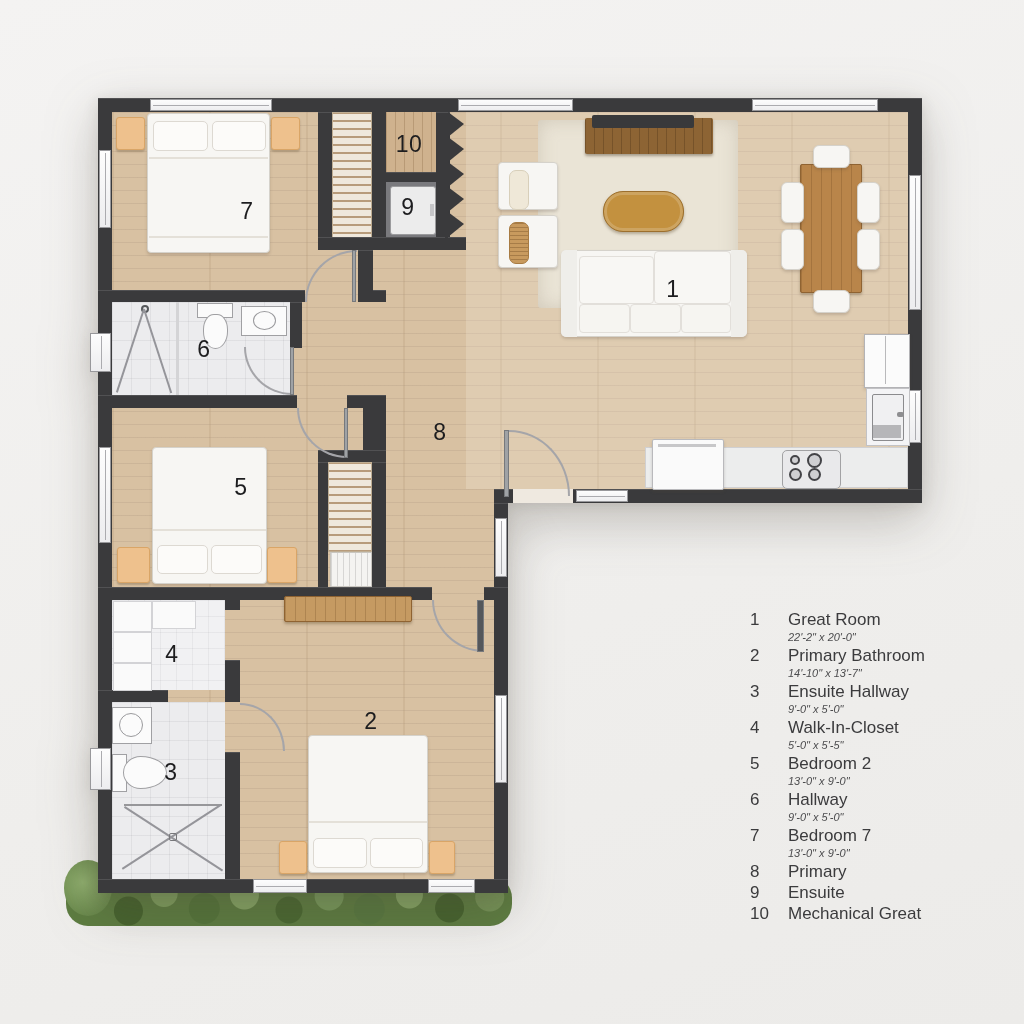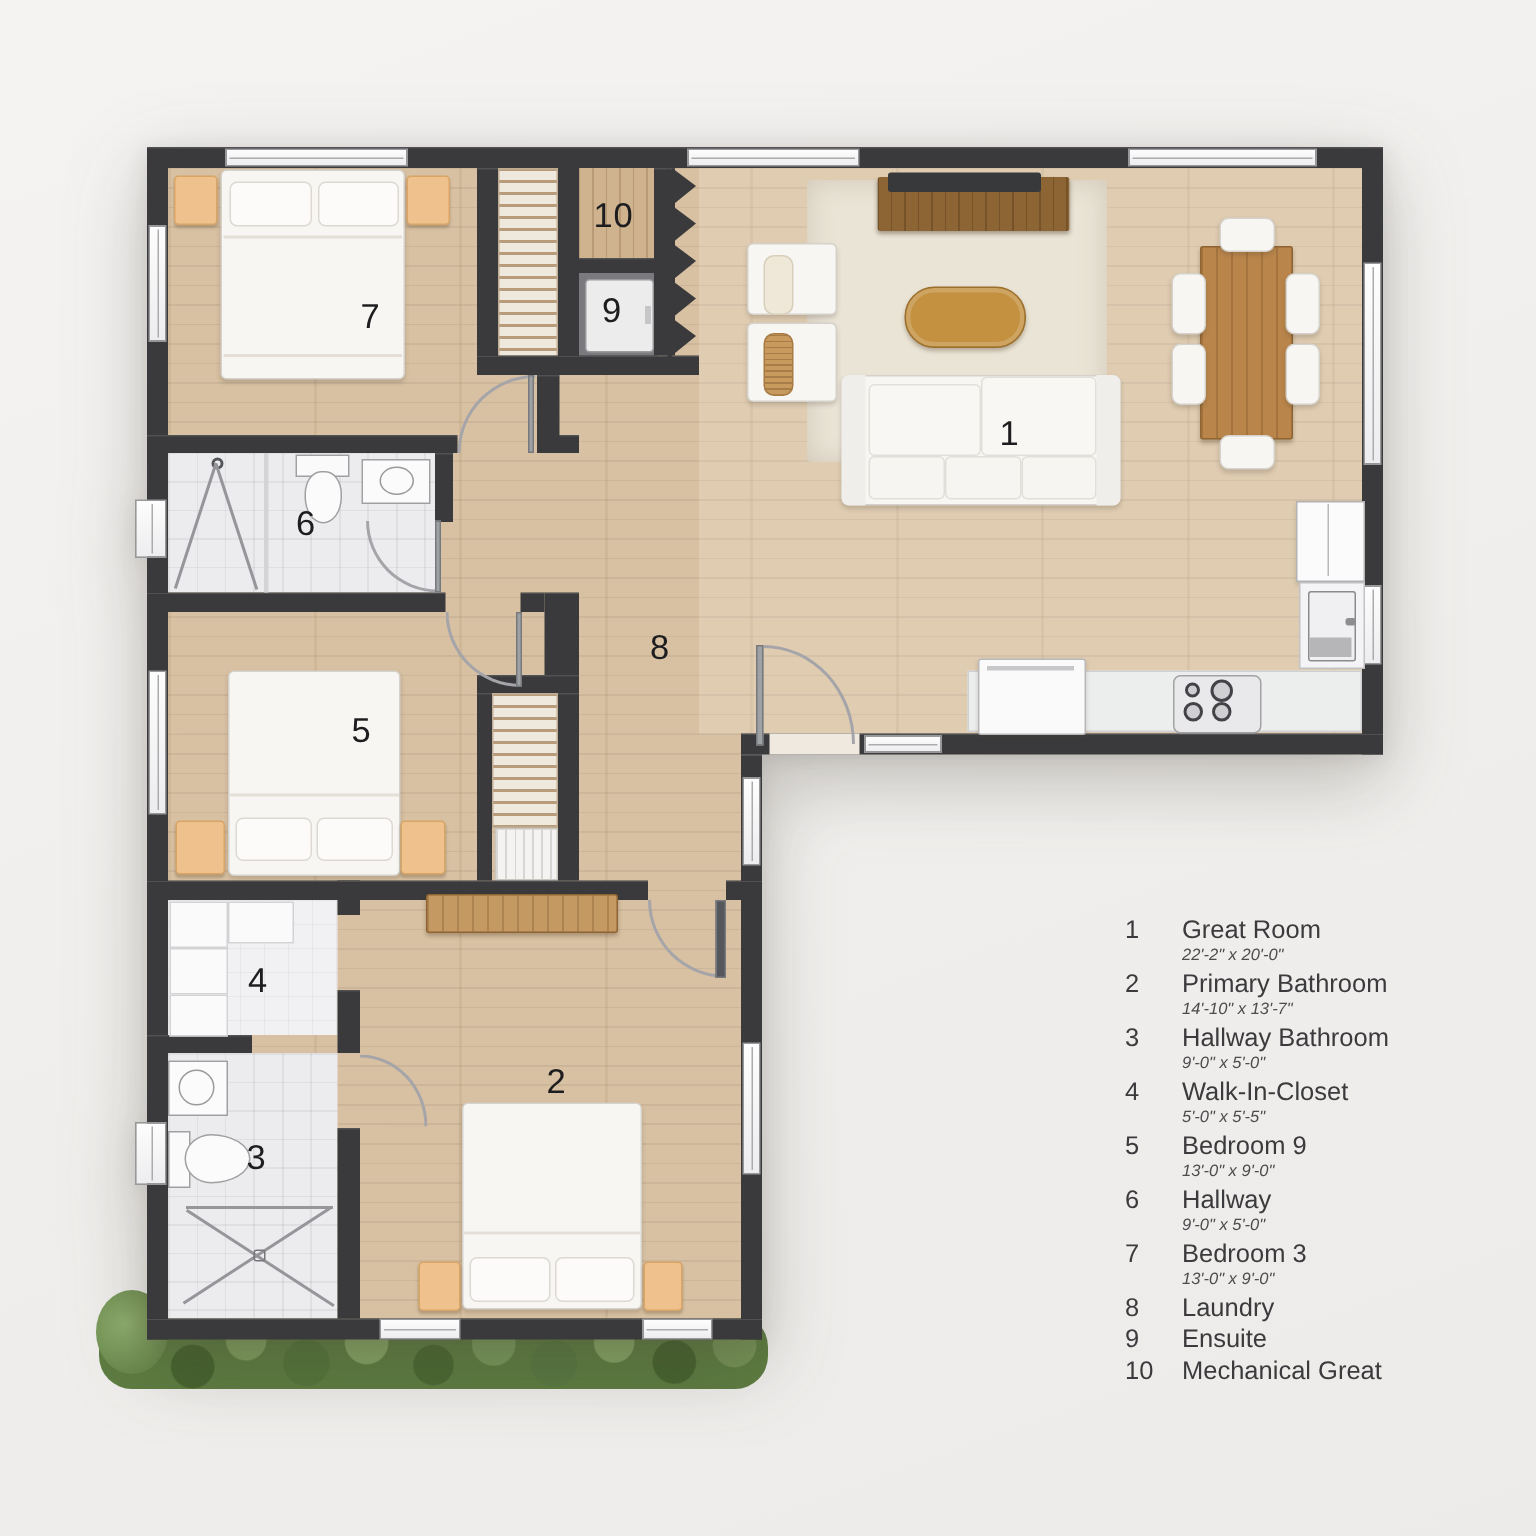--- a/index.html
+++ b/index.html
@@ -269,61 +269,61 @@
     <div class="lg-row">
       <span class="lg-num">2</span>
             <span class="lg-name">Primary Bathroom</span>
     </div>
     <div class="lg-dims">14'-10" x 13'-7"</div>
   </div>
 
   <div class="lg-item">
     <div class="lg-row">
       <span class="lg-num">3</span>
-            <span class="lg-name">Hallway Bathroom</span>
+            <span class="lg-name">Ensuite Hallway</span>
     </div>
     <div class="lg-dims">9'-0" x 5'-0"</div>
   </div>
 
   <div class="lg-item">
     <div class="lg-row">
       <span class="lg-num">4</span>
             <span class="lg-name">Walk-In-Closet</span>
     </div>
     <div class="lg-dims">5'-0" x 5'-5"</div>
   </div>
 
   <div class="lg-item">
     <div class="lg-row">
       <span class="lg-num">5</span>
-            <span class="lg-name">Bedroom 9</span>
+            <span class="lg-name">Bedroom 2</span>
     </div>
     <div class="lg-dims">13'-0" x 9'-0"</div>
   </div>
 
   <div class="lg-item">
     <div class="lg-row">
       <span class="lg-num">6</span>
             <span class="lg-name">Hallway</span>
     </div>
     <div class="lg-dims">9'-0" x 5'-0"</div>
   </div>
 
   <div class="lg-item">
     <div class="lg-row">
       <span class="lg-num">7</span>
-            <span class="lg-name">Bedroom 3</span>
+            <span class="lg-name">Bedroom 7</span>
     </div>
     <div class="lg-dims">13'-0" x 9'-0"</div>
   </div>
 
   <div class="lg-item">
     <div class="lg-row">
       <span class="lg-num">8</span>
-            <span class="lg-name">Laundry</span>
+            <span class="lg-name">Primary</span>
     </div>
 
   </div>
 
   <div class="lg-item">
     <div class="lg-row">
       <span class="lg-num">9</span>
             <span class="lg-name">Ensuite</span>
     </div>
 

